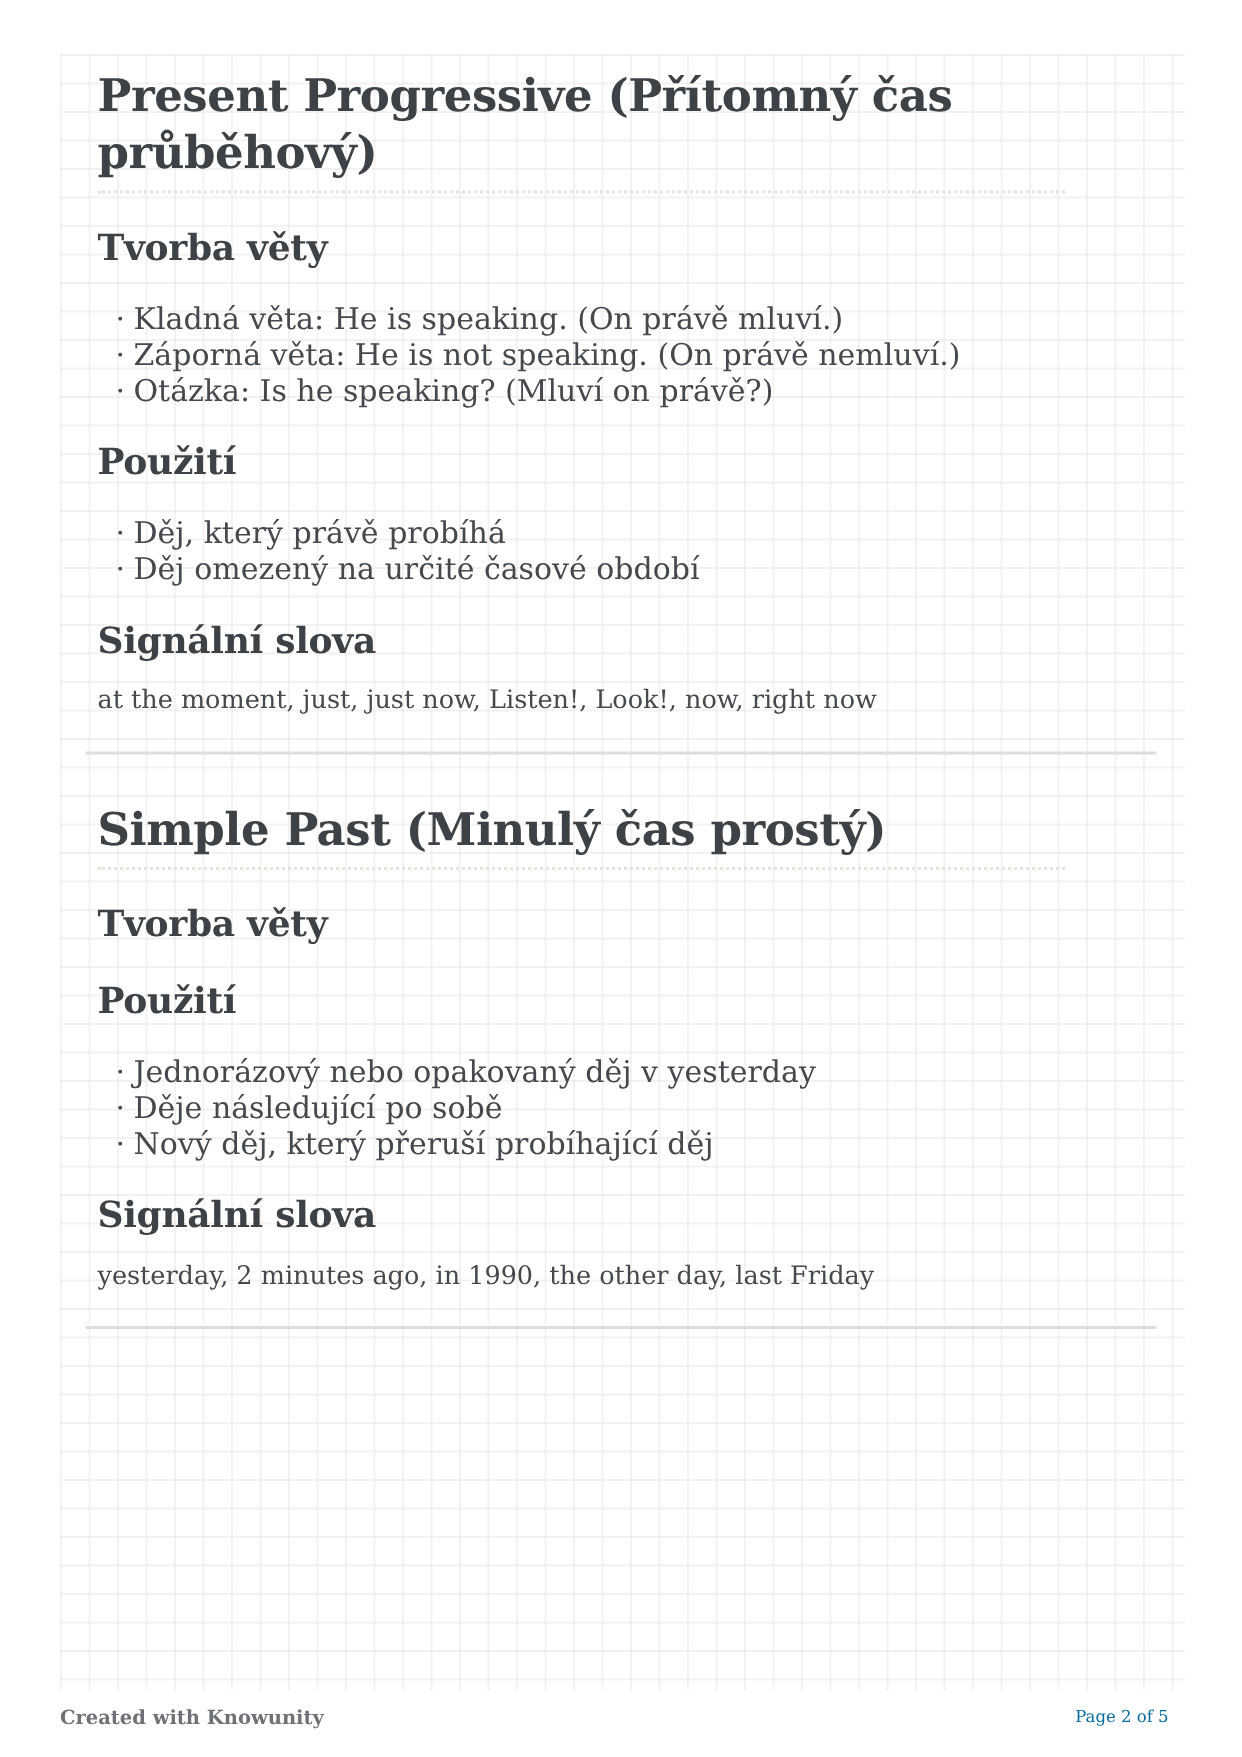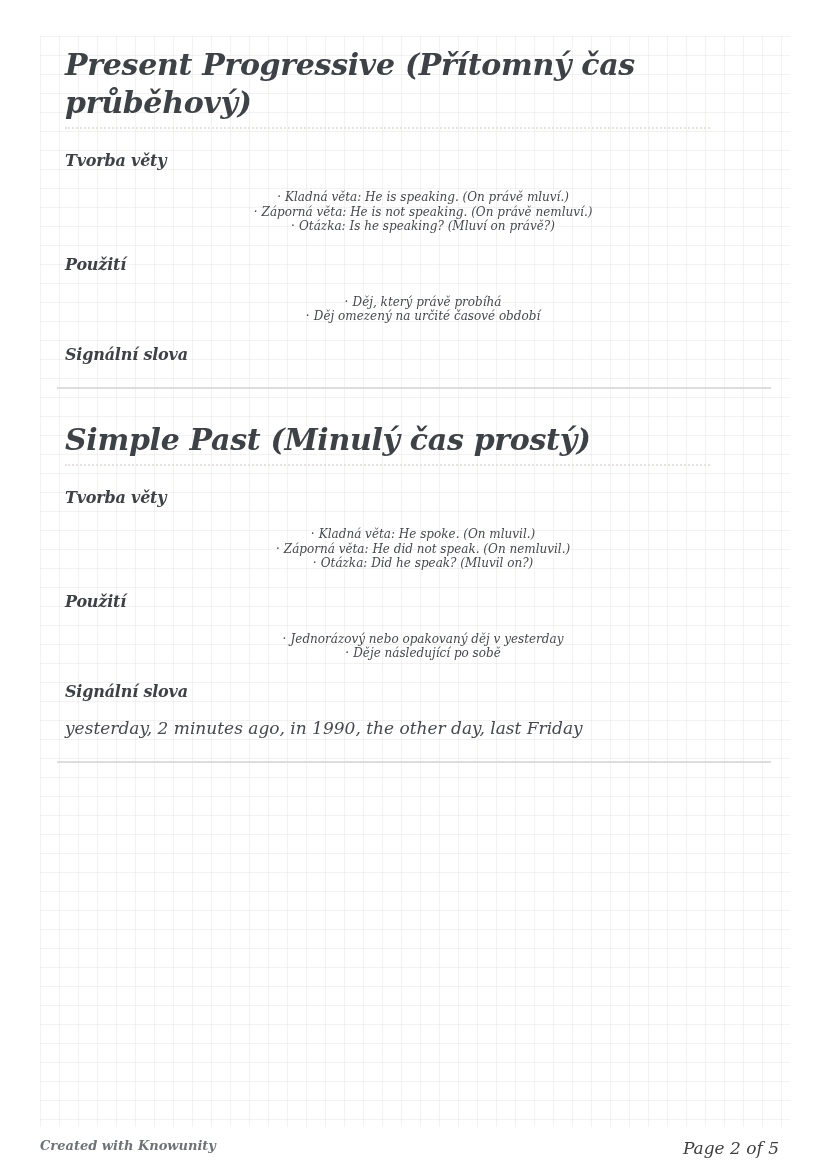--- a/index.html
+++ b/index.html
@@ -1,15 +1,15 @@
 <!DOCTYPE html>
 <html><head>
 <meta charset="utf-8">
 <style>
-  * { margin: 0; padding: 0; box-sizing: border-box; font-style: italic; }
+  * { margin: 0; padding: 0; box-sizing: border-box; }
   html, body {
     width: 828px; height: 1171px;
     background: #ffffff;
     font-family: "DejaVu Serif", "Liberation Serif", serif;
     overflow: hidden;
     position: relative;
   }
   .page-card {
     position: absolute;
     left: 40px; top: 36px;
@@ -27,37 +27,36 @@
     line-height: 1.25;
     font-weight: bold;
     color: #3d4247;
     letter-spacing: -0.3px;
     max-width: 645px;
     padding-bottom: 6px;
     border-bottom: 2px dotted #e6e2dd;
   }
   .section-2 h1.section-title { margin-top: 32px; }
   h2.subsection-heading {
-    font-size: 16px;
+    font-size: 24px;
     line-height: 1.2;
     font-weight: bold;
     color: #3d4247;
     letter-spacing: -0.2px;
     margin-top: 22px;
   }
   ul.bullet-list {
     list-style: none;
     margin-top: 20px;
     padding-left: 24px;
   }
   ul.bullet-list li {
-    font-size: 12px;
+    font-size: 20px;
     line-height: 1.2;
     color: #45494d;
-    text-align: center;
   }
   ul.bullet-list li + li { }
   .dot {
     display: inline-block;
     width: 12px;
     margin-left: -12px;
     color: #45494d;
   }
   p.signal-words {
     font-size: 17px;
@@ -77,22 +76,22 @@
     display: flex;
     justify-content: space-between;
     align-items: flex-start;
   }
   .footer-credit {
     font-size: 13px;
     font-weight: bold;
     color: #6e7276;
   }
   .footer-page {
-    font-size: 17px;
-    color: #404040;
+    font-size: 11px;
+    color: #0369a1;
   }
 </style>
 </head>
 <body>
 
 <div class="page-card">
 
   <section class="section-1">
     <h1 class="section-title">Present Progressive (Přítomný čas průběhový)</h1>
 
@@ -103,38 +102,35 @@
       <li><span class="dot">·</span><span>Otázka: Is he speaking? (Mluví on právě?)</span></li>
     </ul>
 
     <h2 class="subsection-heading">Použití</h2>
     <ul class="bullet-list">
       <li><span class="dot">·</span><span>Děj, který právě probíhá</span></li>
       <li><span class="dot">·</span><span>Děj omezený na určité časové období</span></li>
     </ul>
 
     <h2 class="subsection-heading">Signální slova</h2>
+    <p class="signal-words">at the moment, just, just now, Listen!, Look!, now, right now</p>
 
     <hr class="section-divider">
   </section>
 
   <section class="section-2">
     <h1 class="section-title">Simple Past (Minulý čas prostý)</h1>
 
     <h2 class="subsection-heading">Tvorba věty</h2>
-    <ul class="bullet-list">
-      <li><span class="dot">·</span><span>Kladná věta: He spoke. (On mluvil.)</span></li>
-      <li><span class="dot">·</span><span>Záporná věta: He did not speak. (On nemluvil.)</span></li>
-      <li><span class="dot">·</span><span>Otázka: Did he speak? (Mluvil on?)</span></li>
-    </ul>
 
     <h2 class="subsection-heading">Použití</h2>
     <ul class="bullet-list">
       <li><span class="dot">·</span><span>Jednorázový nebo opakovaný děj v yesterday</span></li>
       <li><span class="dot">·</span><span>Děje následující po sobě</span></li>
+      <li><span class="dot">·</span><span>Nový děj, který přeruší probíhající děj</span></li>
     </ul>
 
     <h2 class="subsection-heading">Signální slova</h2>
     <p class="signal-words">yesterday, 2 minutes ago, in 1990, the other day, last Friday</p>
 
     <hr class="section-divider">
   </section>
 
 </div>
 

